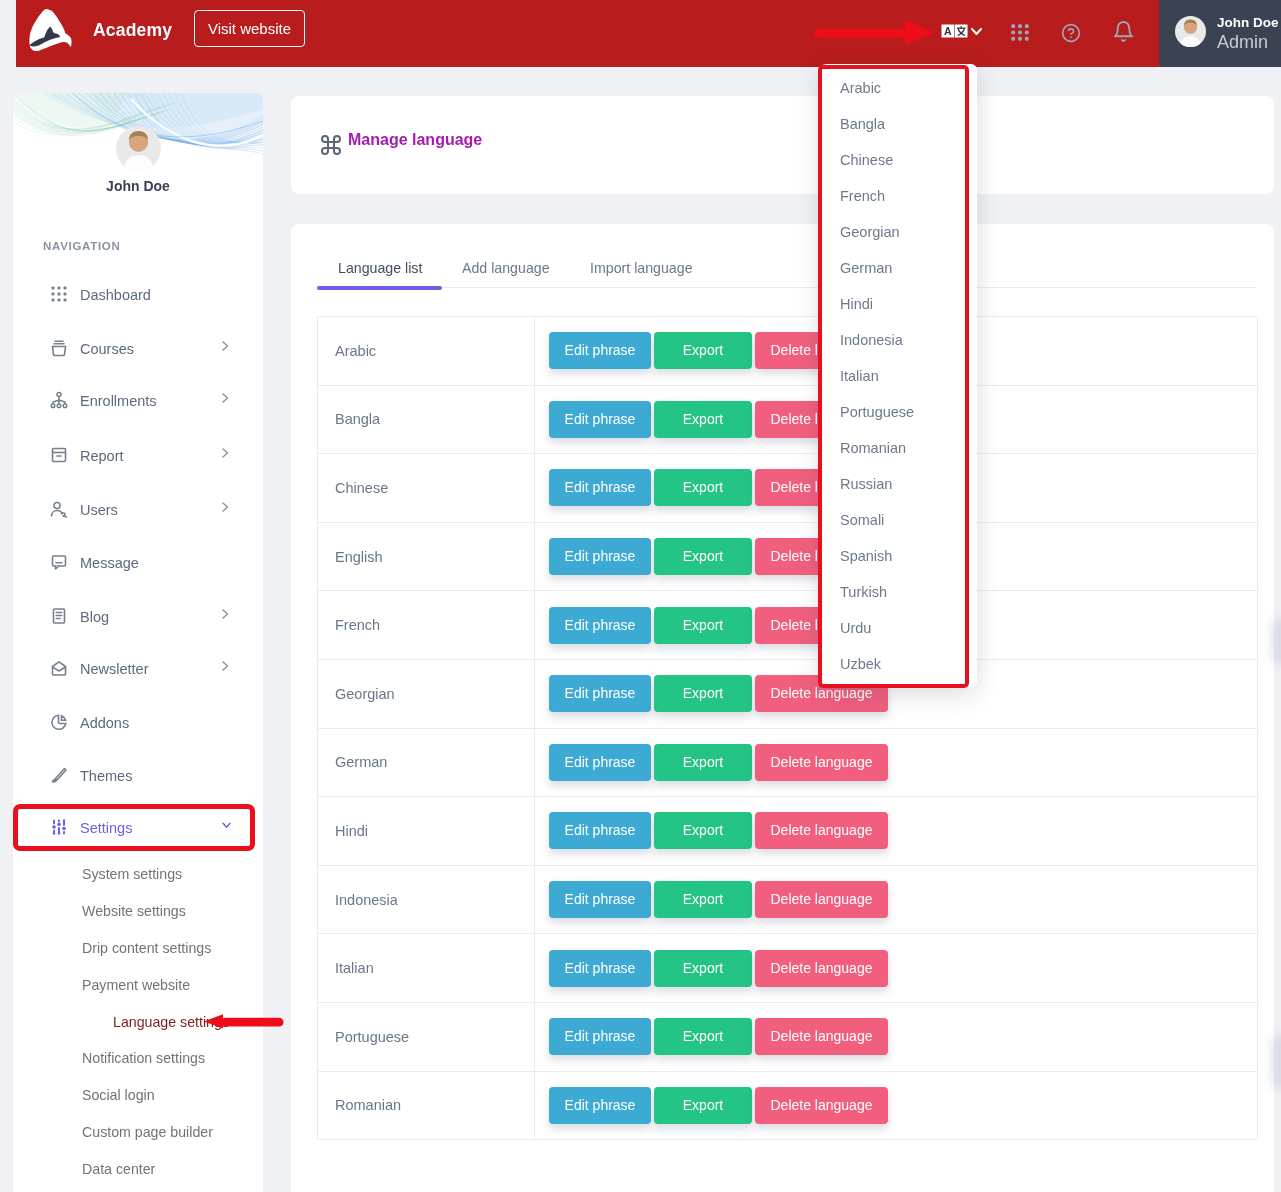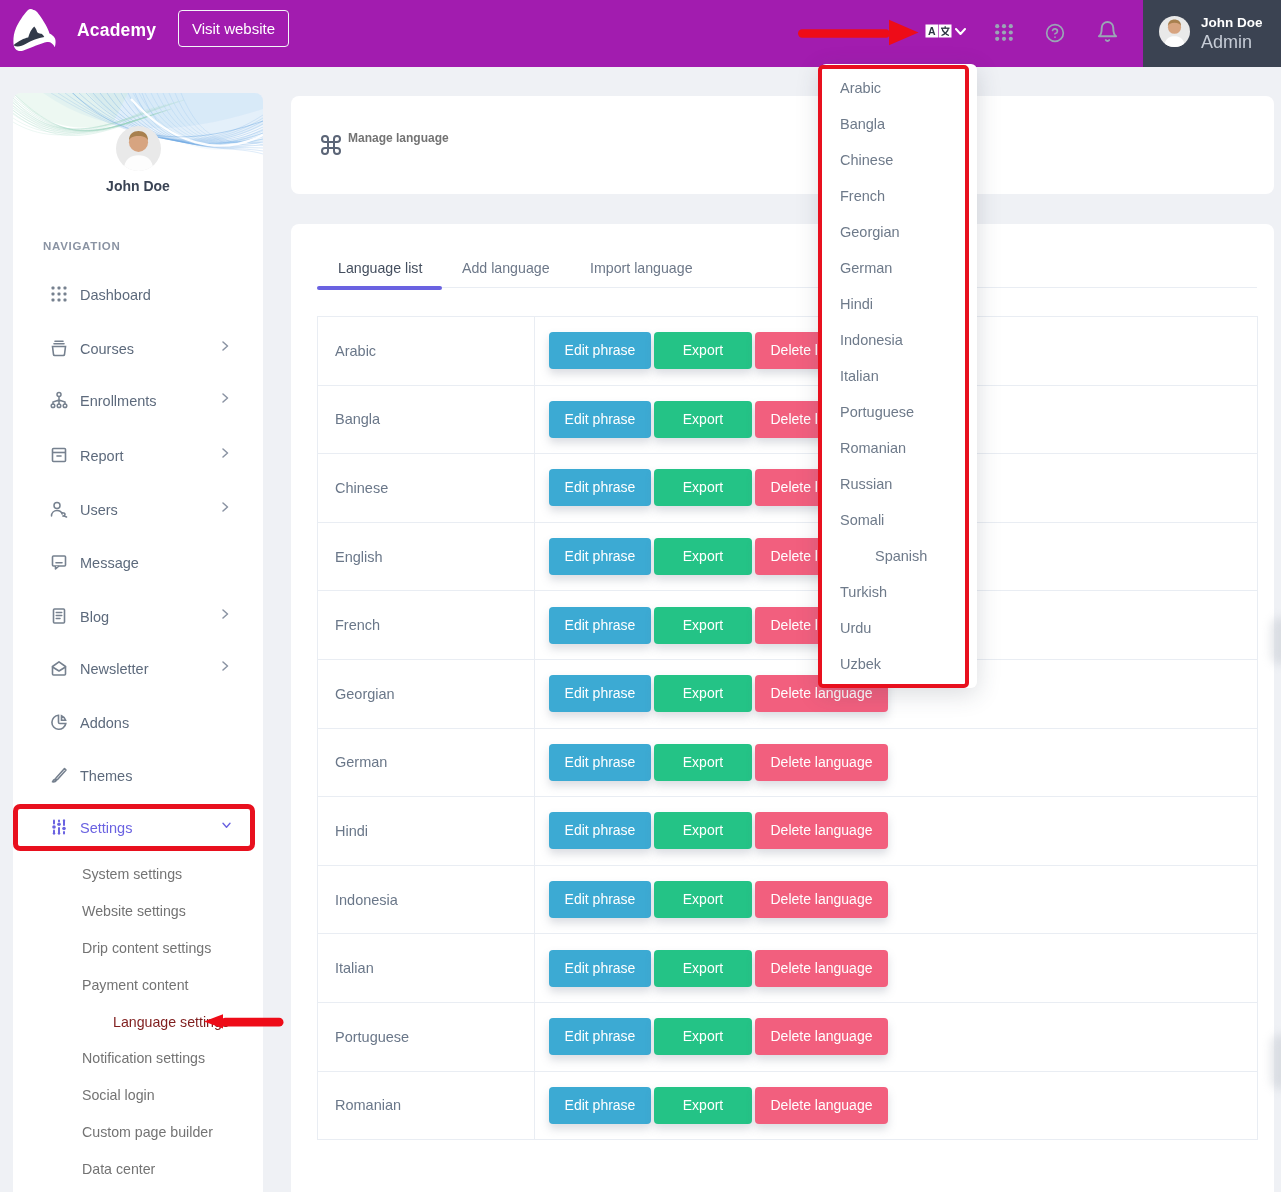--- a/index.html
+++ b/index.html
@@ -1,38 +1,38 @@
 <!DOCTYPE html>
 <html><head>
 <meta charset="utf-8">
 <style>
   * { margin:0; padding:0; box-sizing:border-box; }
   html,body { width:1281px; height:1192px; overflow:hidden; }
   body { background:#eff1f5; font-family:"Liberation Sans", sans-serif; position:relative; }
   .abs { position:absolute; }
 
   
-  #navbar { position:absolute; left:0; top:0; width:1262px; height:67px; background:#a21caf; }
+  #navbar { position:absolute; left:16px; top:0; width:1262px; height:67px; background:#b91c1c; }
   #userpanel { position:absolute; left:1143px; top:0; width:138px; height:67px; background:#3b4352; }
   .nav-brand { position:absolute; left:77px; top:20px; color:#fff; font-size:17.5px; font-weight:bold; letter-spacing:0.2px; }
   .visit-btn { position:absolute; left:178px; top:10px; width:111px; height:37px; border:1px solid #f4f6f8; border-radius:4px; color:#fff; font-size:15px; text-align:center; line-height:35px; }
 
   
   #sidebar { position:absolute; left:13px; top:93px; width:250px; height:1099px; background:#fff; border-radius:8px 8px 0 0; overflow:hidden; }
   .sb-name { position:absolute; left:0; top:85px; width:250px; text-align:center; font-size:14px; font-weight:bold; color:#3a4354; }
   .sb-navlbl { position:absolute; left:30px; top:147px; font-size:11.5px; font-weight:bold; color:#8a93a3; letter-spacing:0.7px; }
   .mi { position:absolute; left:0; width:250px; height:24px; }
   .mi svg { position:absolute; left:37px; top:0; }
   .mi .lbl { position:absolute; left:67px; top:2px; font-size:14.5px; color:#5d6a7c; }
   .mi .chev { position:absolute; left:207px; top:2px; width:10px; height:10px; }
   .sub { position:absolute; left:69px; font-size:14.2px; color:#737373; }
 
   
   #headcard { position:absolute; left:291px; top:96px; width:983px; height:98px; background:#fff; border-radius:8px; }
-  .head-title { font-size:12px; font-weight:bold; color:#737373; }
+  .head-title { font-size:16px; font-weight:bold; color:#a21caf; }
   #tabcard { position:absolute; left:291px; top:224px; width:983px; height:968px; background:#fff; border-radius:8px 8px 0 0; }
   .tab { position:absolute; top:36px; font-size:14.2px; color:#6d7889; }
   .tabline { position:absolute; left:26px; top:63px; width:940px; height:1px; background:#e9edf3; }
   .tabactive { position:absolute; left:26px; top:62px; width:125px; height:4px; background:#6a62e1; border-radius:2px; }
 
   
   #tbl { position:absolute; left:26px; top:92px; width:941px; border-collapse:collapse; }
   #tbl th, #tbl td { border:1px solid #e9edf3; text-align:left; }
   #tbl th { height:52px; font-size:14.5px; color:#3d4656; padding-left:17px; font-weight:bold; }
   #tbl td { height:68.6px; font-size:14.5px; color:#6a7789; padding-left:17px; }
@@ -332,21 +332,21 @@
         </g>
       </svg>
       <div class="lbl" style="color:#6a62e1;">Settings</div>
       <svg class="chev" style="left:209px;top:4px;width:9px;height:7px" viewBox="0 0 10 8">
         <path d="M1 1.5 L5 6 L9 1.5" stroke="#6a62e1" stroke-width="1.6" fill="none" stroke-linecap="round" stroke-linejoin="round"></path>
       </svg>
     </div>
 <div class="sub" style="left:82px;top:866px;">System settings</div>
 <div class="sub" style="left:82px;top:903px;">Website settings</div>
 <div class="sub" style="left:82px;top:940px;">Drip content settings</div>
-<div class="sub" style="left:82px;top:977px;">Payment content</div>
+<div class="sub" style="left:82px;top:977px;">Payment website</div>
 <div class="sub" style="left:82px;top:1014px;color:#7f1d1d;margin-left:31px;">Language settings</div>
 <div class="sub" style="left:82px;top:1050px;">Notification settings</div>
 <div class="sub" style="left:82px;top:1087px;">Social login</div>
 <div class="sub" style="left:82px;top:1124px;">Custom page builder</div>
 <div class="sub" style="left:82px;top:1161px;">Data center</div>
 </div>
 
 <div id="headcard">
   <svg class="abs" style="left:28px;top:37px" width="24" height="24" viewBox="0 0 24 24" fill="none" stroke="#5b6577" stroke-width="2" stroke-linecap="round" stroke-linejoin="round">
     <path d="M18 3a3 3 0 0 0-3 3v12a3 3 0 0 0 3 3 3 3 0 0 0 3-3 3 3 0 0 0-3-3H6a3 3 0 0 0-3 3 3 3 0 0 0 3 3 3 3 0 0 0 3-3V6a3 3 0 0 0-3-3 3 3 0 0 0-3 3 3 3 0 0 0 3 3h12a3 3 0 0 0 3-3 3 3 0 0 0-3-3z"></path>
@@ -421,21 +421,21 @@
   <div class="dd-item" style="top:123.6px;">French</div>
   <div class="dd-item" style="top:159.7px;">Georgian</div>
   <div class="dd-item" style="top:195.8px;">German</div>
   <div class="dd-item" style="top:231.8px;">Hindi</div>
   <div class="dd-item" style="top:267.8px;">Indonesia</div>
   <div class="dd-item" style="top:303.9px;">Italian</div>
   <div class="dd-item" style="top:339.9px;">Portuguese</div>
   <div class="dd-item" style="top:376.0px;">Romanian</div>
   <div class="dd-item" style="top:412.0px;">Russian</div>
   <div class="dd-item" style="top:448.1px;">Somali</div>
-  <div class="dd-item" style="top:484.1px;margin-left:35px;">Spanish</div>
+  <div class="dd-item" style="top:484.1px;">Spanish</div>
   <div class="dd-item" style="top:520.2px;">Turkish</div>
   <div class="dd-item" style="top:556.2px;">Urdu</div>
   <div class="dd-item" style="top:592.3px;">Uzbek</div>
 </div>
 
 <div id="redrect1"></div>
 <div id="redrect2"></div>
 
 <svg class="abs" style="left:204px;top:1014px" width="80" height="15" viewBox="0 0 80 15">
   <rect x="17" y="3.7" width="62.5" height="8.9" rx="4.4" fill="#ee0c18"></rect>

